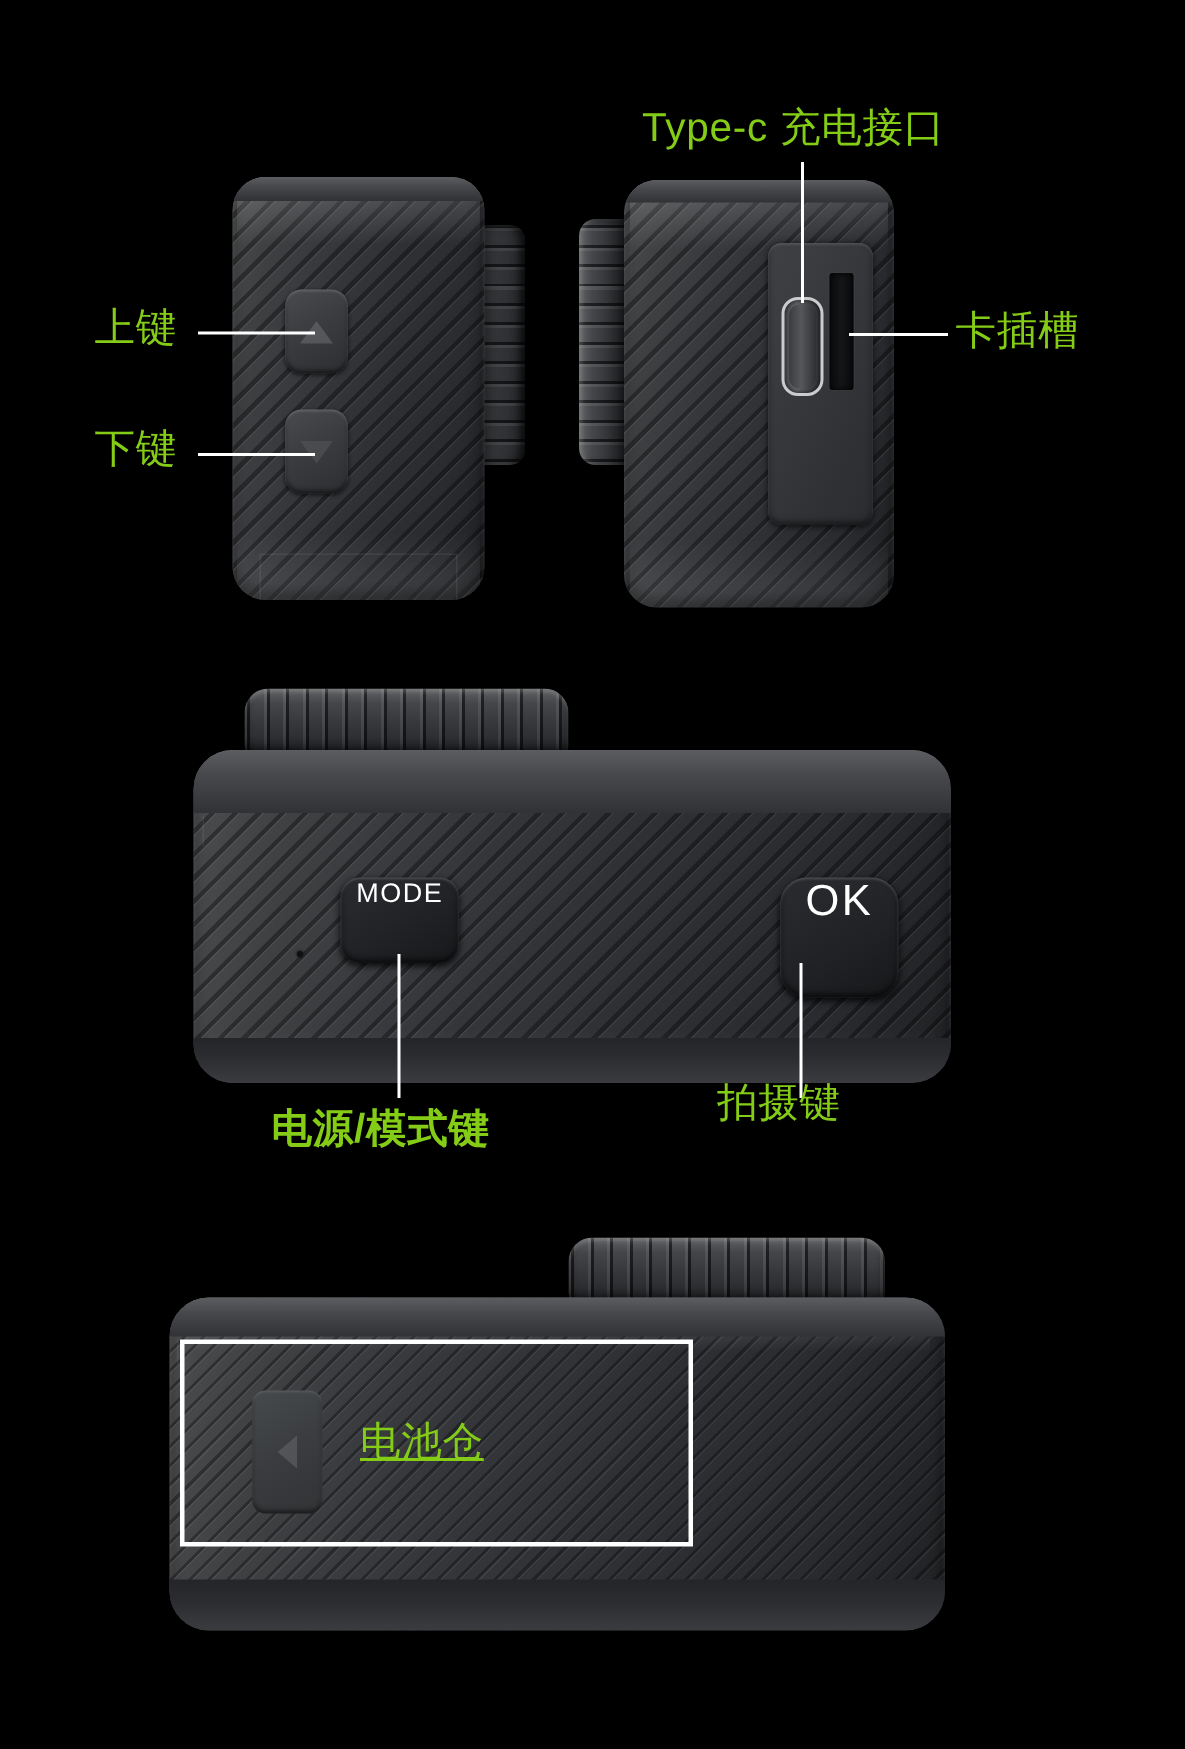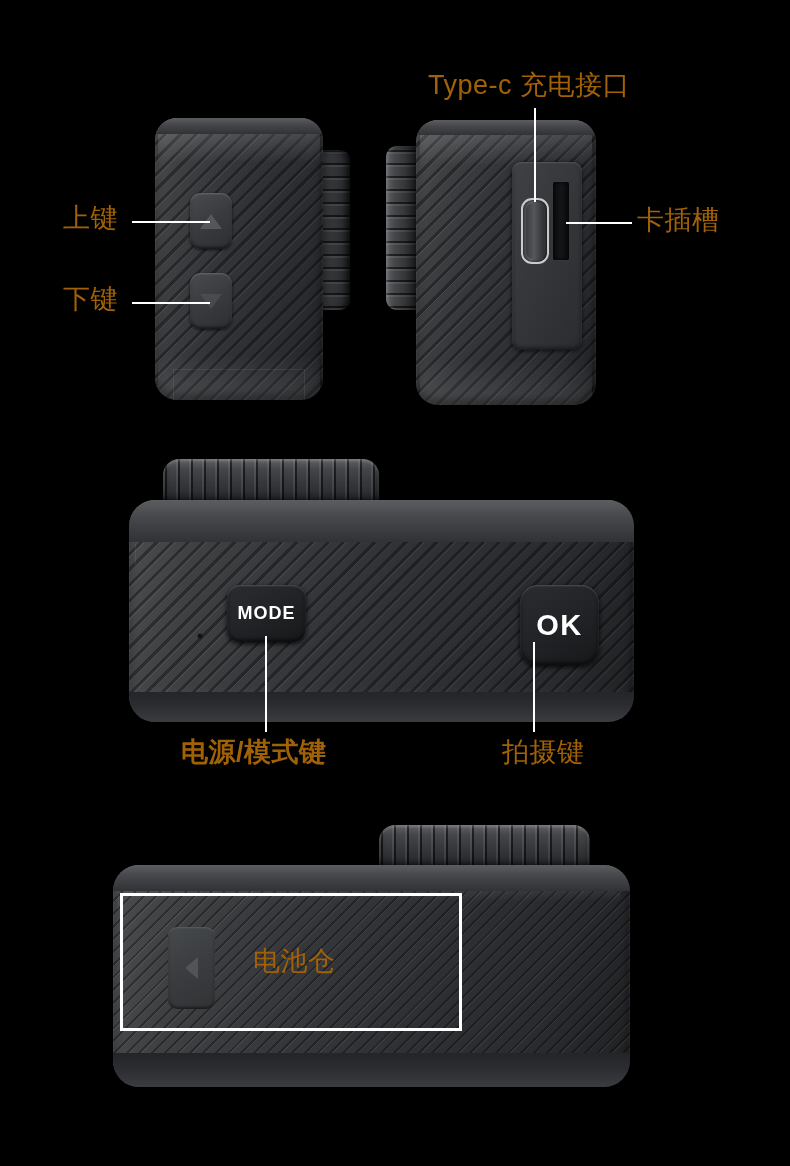--- a/index.html
+++ b/index.html
@@ -13,21 +13,21 @@
     width: 790px;
     height: 1166px;
     background: #000000;
     overflow: hidden;
     font-family: "Liberation Sans", "DejaVu Sans", sans-serif;
   }
 
   
   .label {
     position: absolute;
-    color: #a16207;
+    color: #84cc16;
     font-size: 27px;
     line-height: 1;
     white-space: nowrap;
     letter-spacing: 0.5px;
   }
 
   
   .leader-h {
     position: absolute;
     height: 2px;
@@ -169,24 +169,24 @@
 
   .btn-key {
     position: absolute;
     border-radius: 13px;
     background: linear-gradient(150deg, #2a2c2f 0%, #212326 50%, #16181a 100%);
     box-shadow:
       inset 0 1px 2px rgba(255,255,255,0.22),
       inset 0 -2px 4px rgba(0,0,0,0.75),
       0 2px 5px rgba(0,0,0,0.85);
     display: flex;
-    align-items: center;
+    align-items: flex-start;
     justify-content: center;
     color: #ffffff;
-    font-weight: bold;
+    font-weight: normal;
   }
   .btn-mode-text { font-size: 18px; letter-spacing: 1px; }
   .btn-ok-text  { font-size: 29px; letter-spacing: 1.5px; }
 
   
   .door {
     position: absolute;
     border-radius: 9px;
     background: linear-gradient(115deg, #3f4144 0%, #35373a 45%, #2a2c2f 100%);
     box-shadow:
@@ -329,21 +329,21 @@
     </div>
 
     <div class="btn-key" style="left:520px; top:585px; width:79px; height:80px; border-radius:18px;">
       <span class="btn-ok-text">OK</span>
     </div>
 
     <div class="leader-v" style="left:265px; top:636px; height:96px;"></div>
     <div class="leader-v" style="left:533px; top:642px; height:90px;"></div>
 
     <div class="label" style="left:181px; top:739px;font-weight:bold;">电源/模式键</div>
-    <div class="label" style="left:478px; top:739px;margin-left:24px;">拍摄键</div>
+    <div class="label" style="left:478px; top:722px;">拍摄键</div>
   </div>
 
   <div class="cam">
 
     <div class="barrel" style="left:379px; top:825px; width:211px; height:44px; border-radius:16px 16px 7px 7px;"></div>
 
     <div class="body" style="left:113px; top:865px; width:517px; height:222px; border-radius:26px;">
       <div class="ribs dense"></div>
       <div class="gloss-top"></div>
       <div class="gloss-bottom"></div>
@@ -351,16 +351,16 @@
       <div class="bezel-bottom" style="height:34px; border-radius:0 0 26px 26px;"></div>
       <div class="seam" style="left:5px; top:28px; width:1px; height:16px;"></div>
     </div>
 
     <div class="battery-latch" style="left:168px; top:927px; width:47px; height:82px;">
       <div class="latch-tri"></div>
     </div>
 
     <div class="callout-rect" style="left:120px; top:893px; width:342px; height:138px;"></div>
 
-    <div class="label" style="left:253px; top:948px;">电池仓</div>
+    <div class="label" style="left:240px; top:948px;text-decoration:underline;">电池仓</div>
   </div>
 
 </div>
 
 </body></html>

